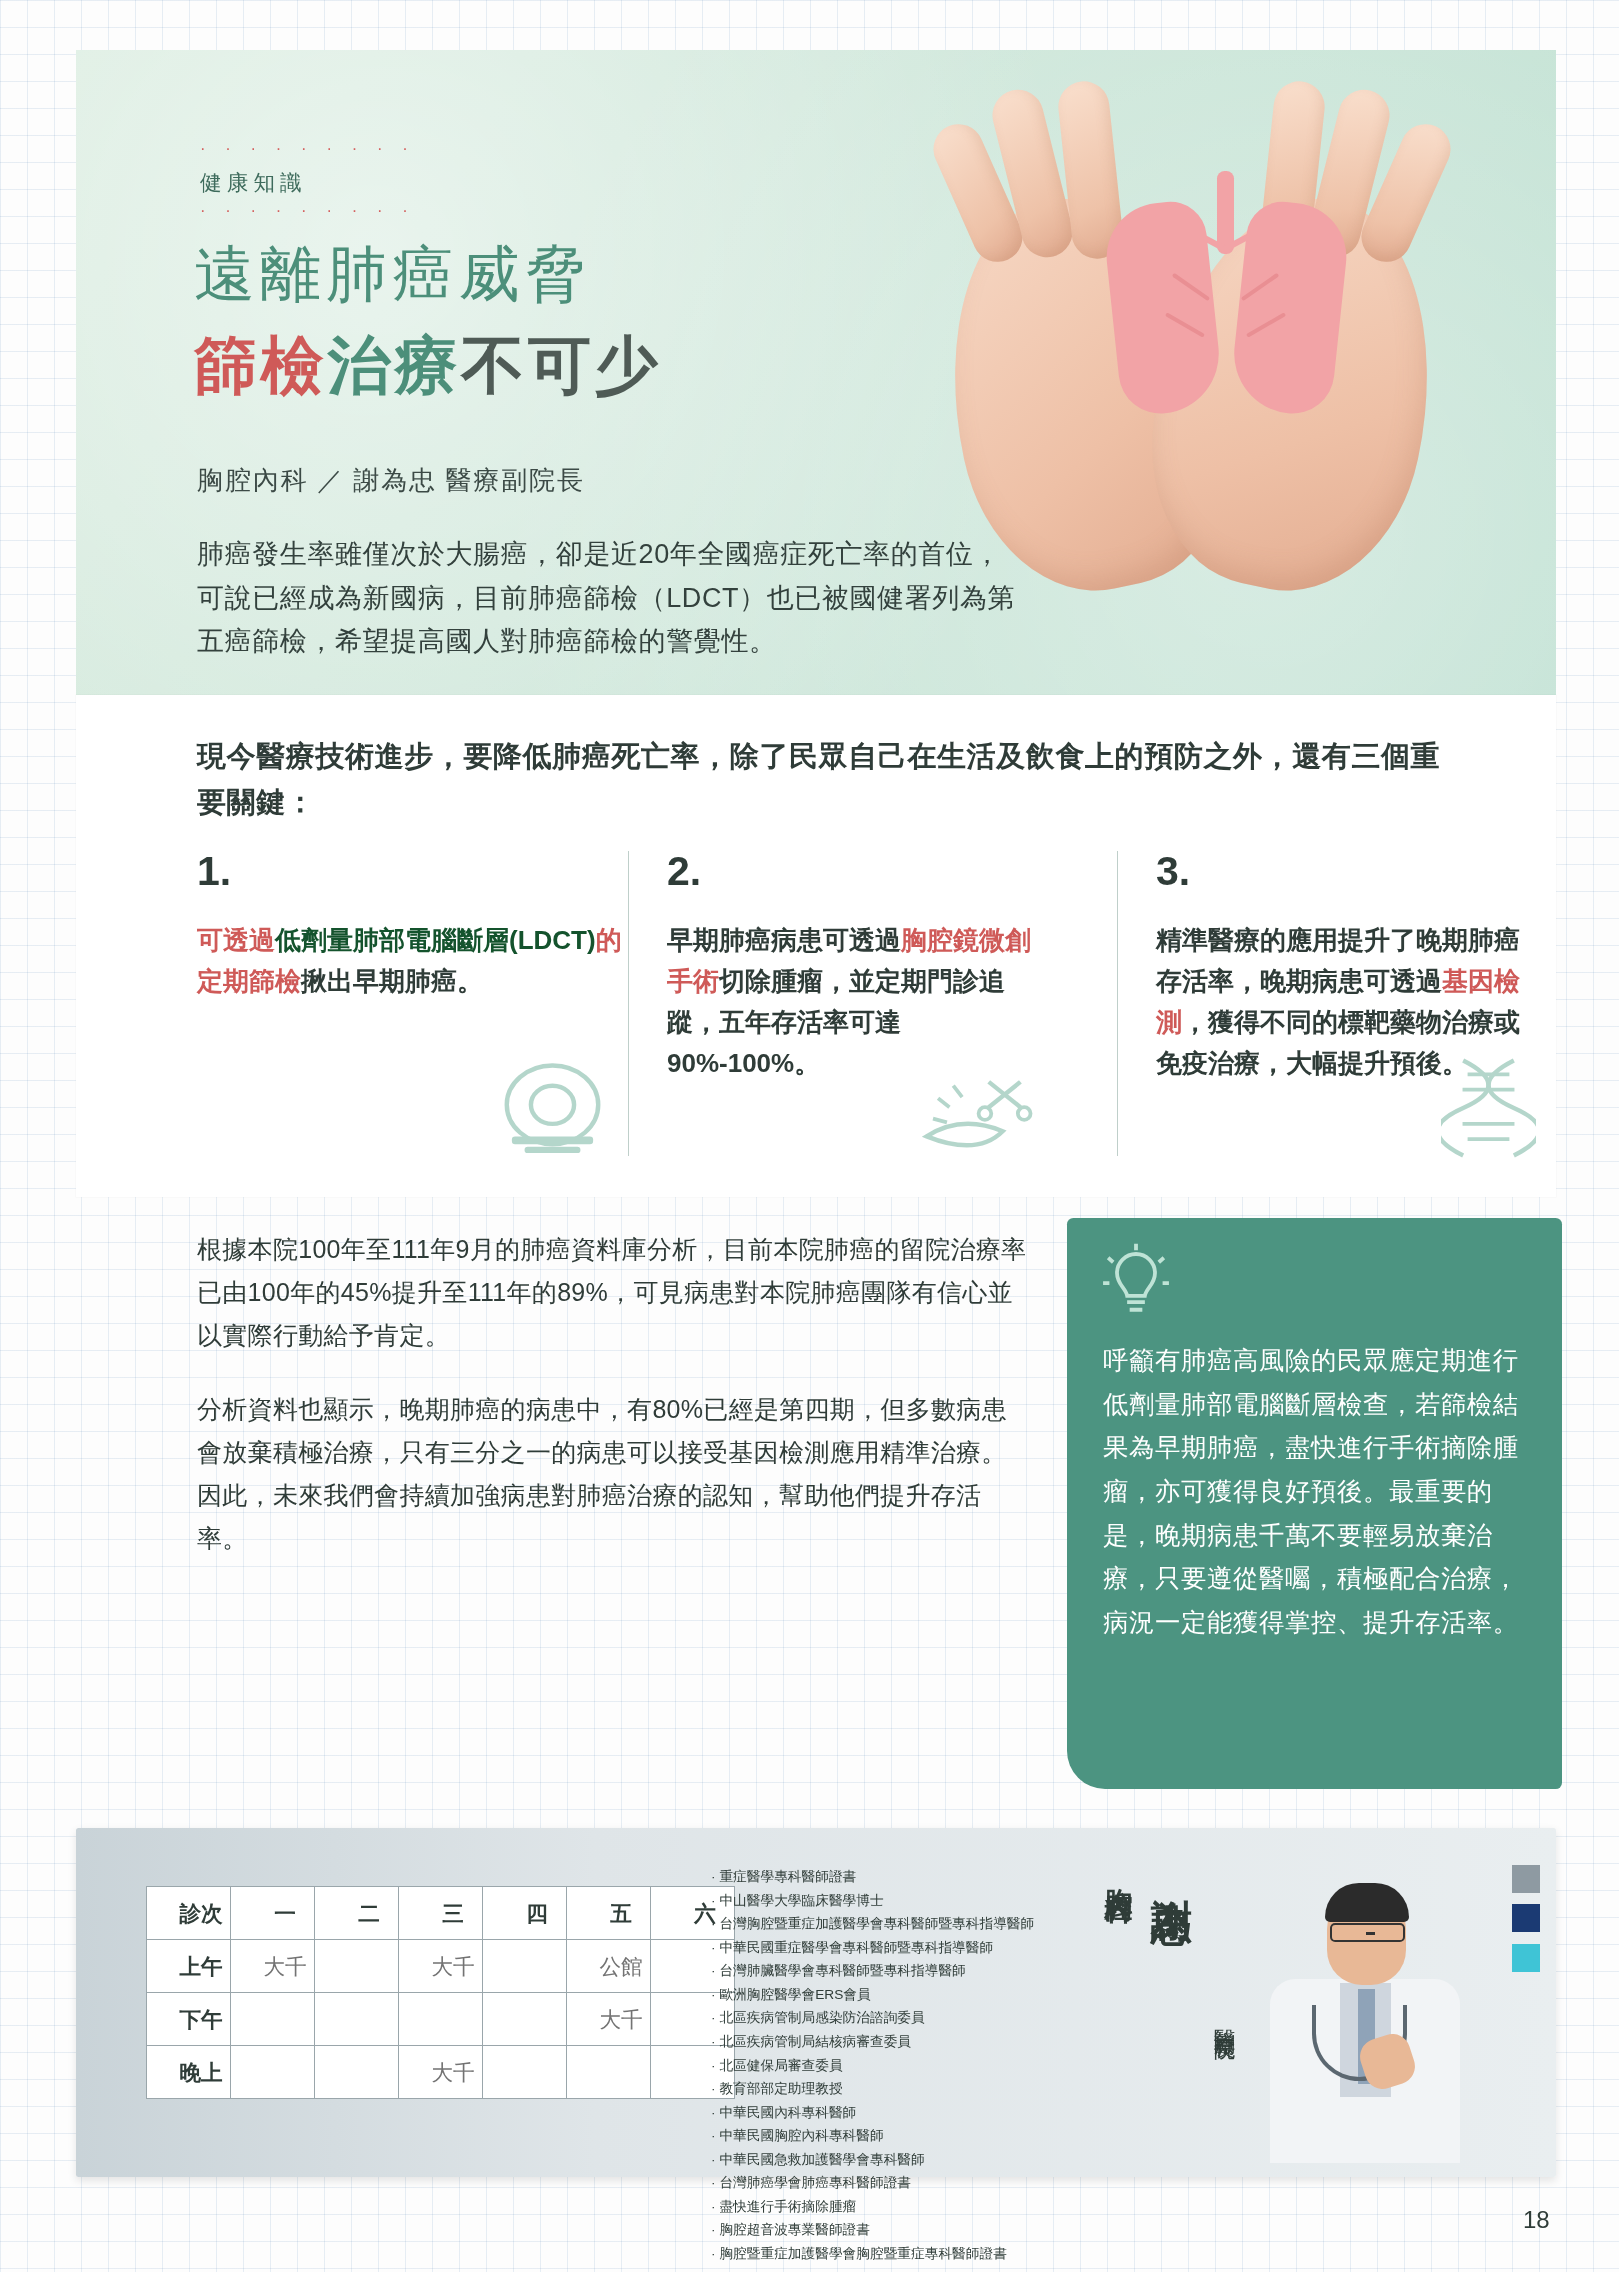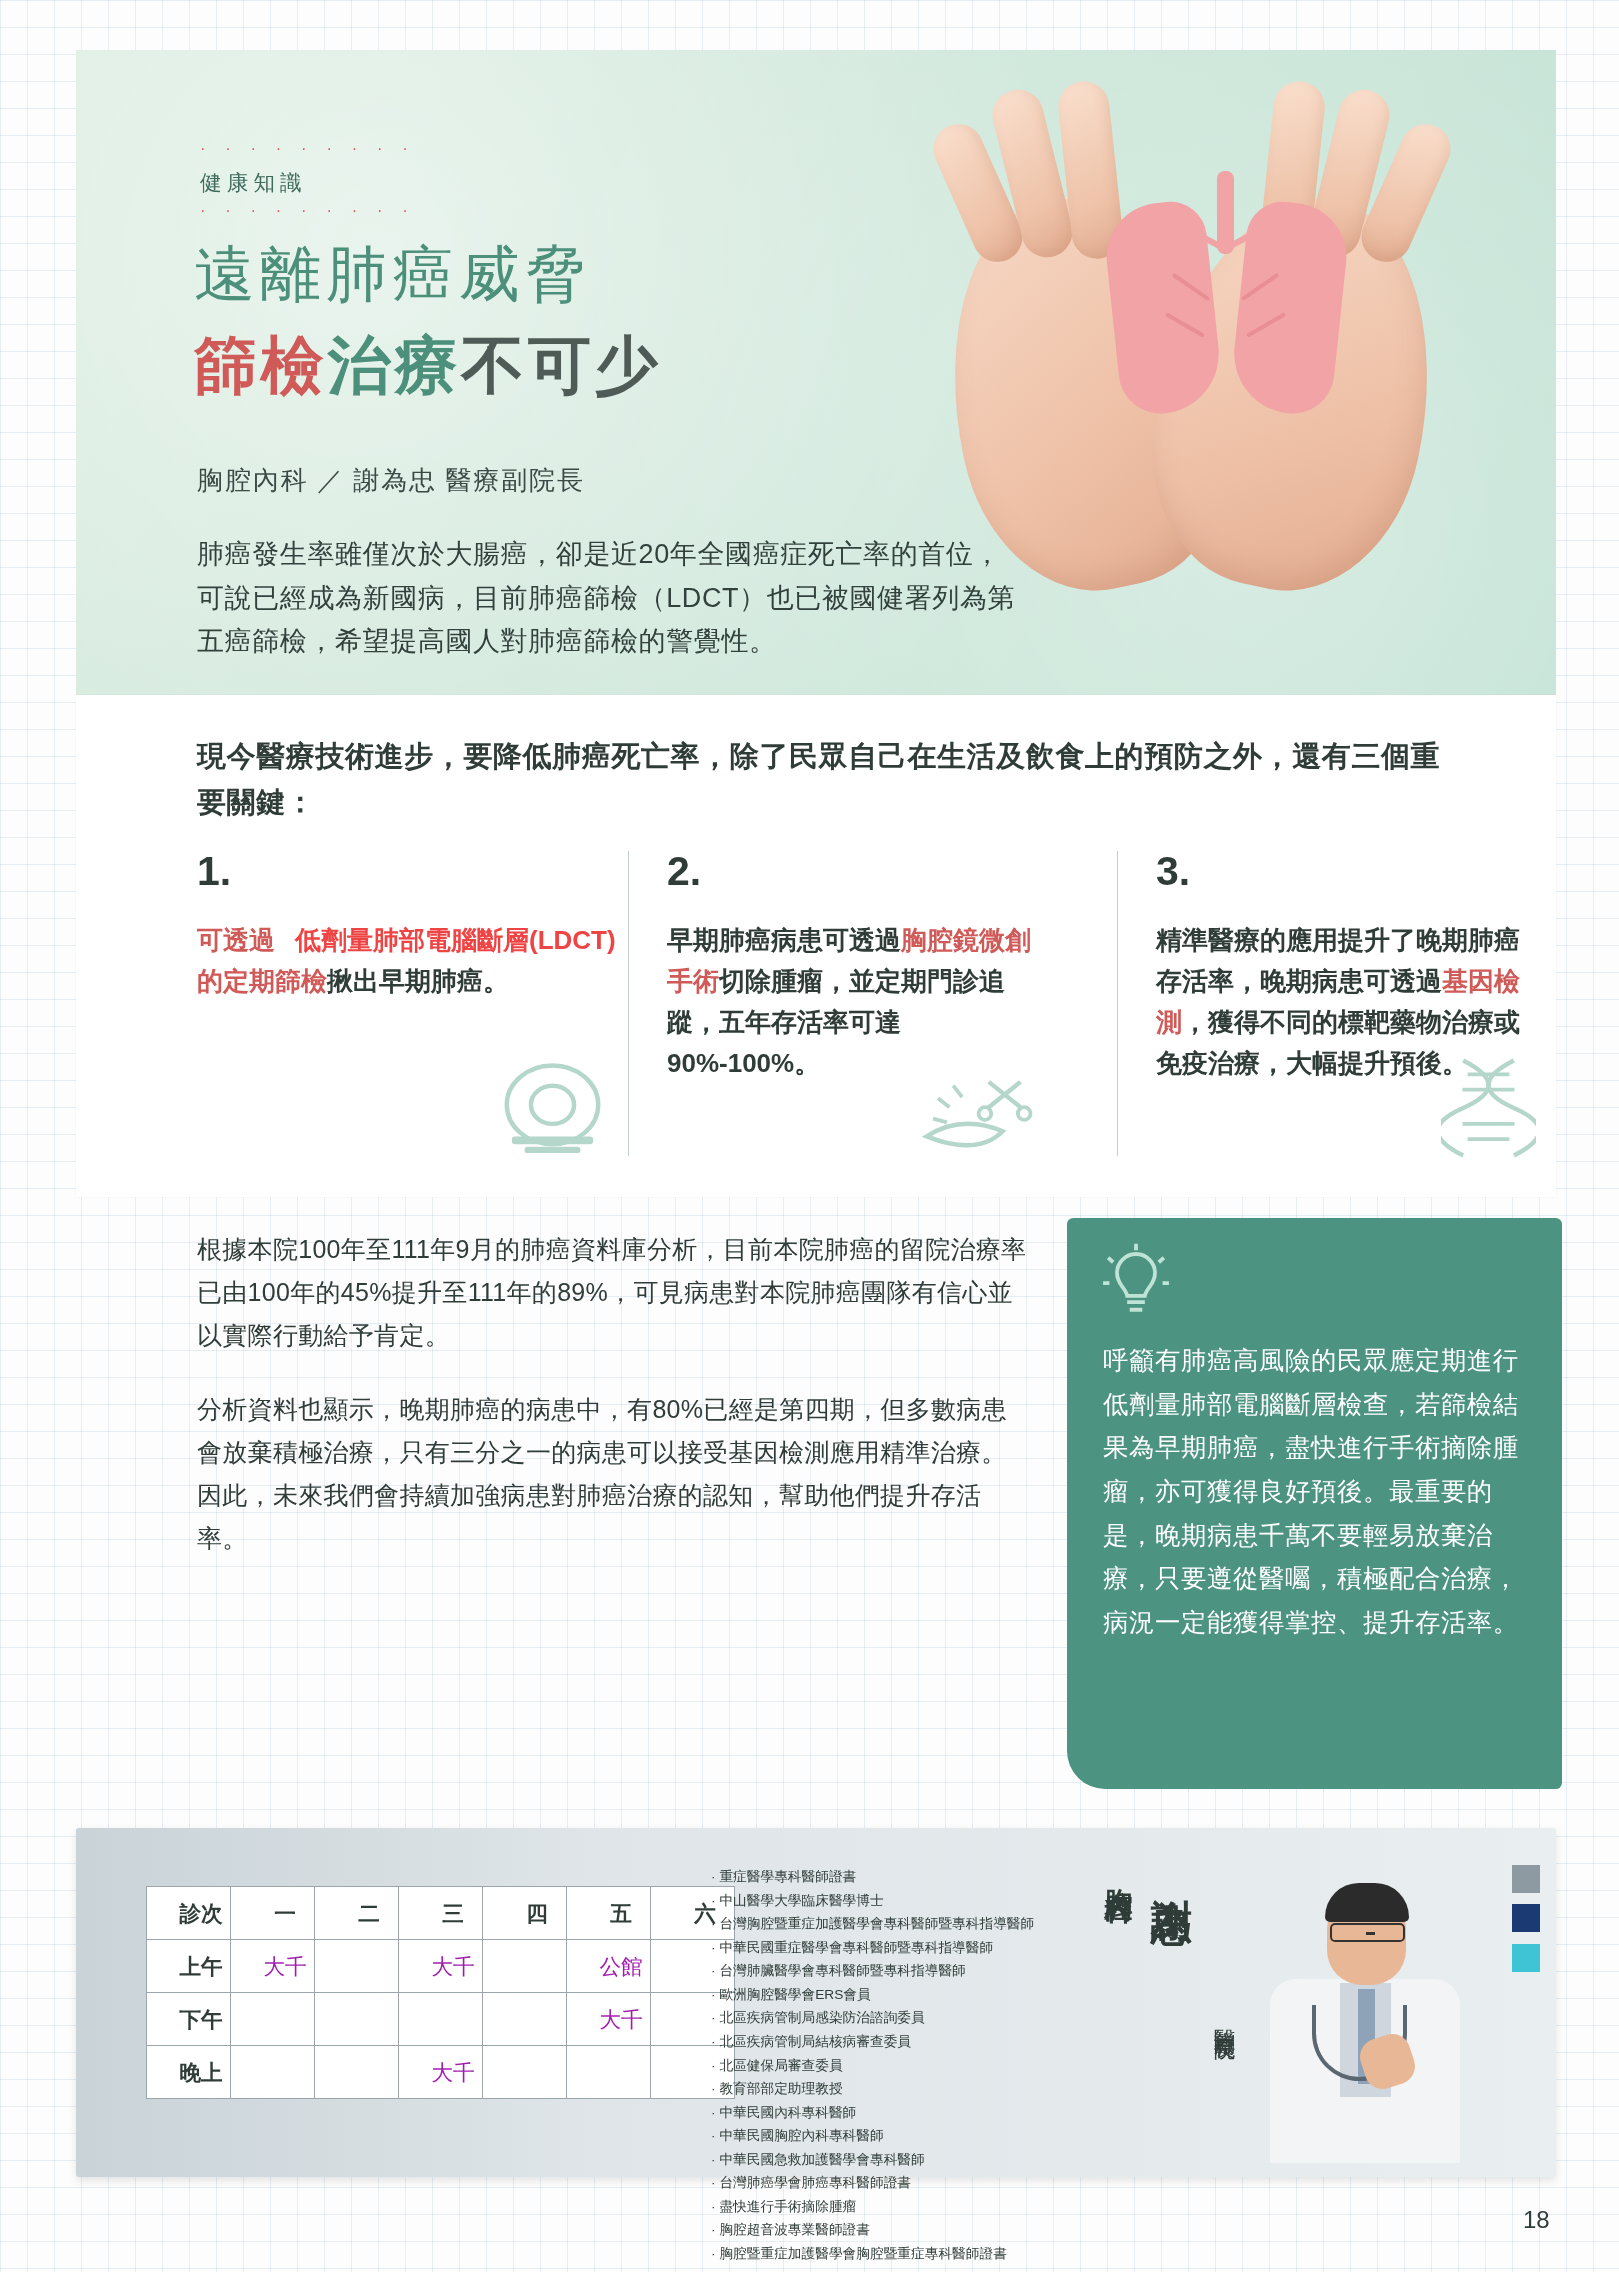--- a/index.html
+++ b/index.html
@@ -125,21 +125,21 @@
   .kp1{ left:121px; }
   .kp2{ left:552px; border-left:1.3px solid #bfcfca; padding-left:38px; }
   .kp3{ left:1041px; border-left:1.3px solid #bfcfca; padding-left:38px; }
   .kp-num{
     font-size:41px; font-weight:700; color:#2f3c38; line-height:1; margin-bottom:28px;
   }
   .kp-text{
     font-size:26px; line-height:1.58; font-weight:700; letter-spacing:0px; color:#2f3c38;
   }
   .kp-text .rd{ color:#cf5a58; }
-  .kp-text .gn{ color:#ef4444;margin-left:20px; }
+  .kp-text .gn{ color:#14532d; }
   .kp-icon{ position:absolute; right:6.3px; bottom:-6.3px; opacity:.85; }
 
   
   .bodycol{
     position:absolute; left:121px; top:1178px; width:832px;
     font-size:25px; line-height:1.72; color:#2f3c38; letter-spacing:0.3px;
   }
   .bodycol p{ margin:0 0 30.5px 0; }
 
   
@@ -171,21 +171,21 @@
     border-collapse:collapse; font-size:21.6px; color:#2f3c38;
     background:#ffffff;
   }
   table.sched th, table.sched td{
     border:1.3px solid #9aa6ab; width:84px; height:53px; text-align:center;
     font-weight:400;
     padding-left:26px;
   }
   table.sched th{ background:#ffffff; font-weight:700; }
   table.sched td.rowhead{ font-weight:700; }
-  td.val{ color:#a21caf; }
+  td.val{ color:#737373; }
   .creds{
     position:absolute; left:635px; top:37px; width:394px;
     font-size:13.7px; line-height:1.72; color:#2f3c38;
   }
   .doc-name{
     position:absolute; right:356px; top:38px;
     writing-mode:vertical-rl; font-size:41px; font-weight:700; color:#2f3c38; letter-spacing:2.5px;
   }
   .doc-dept{
     position:absolute; right:419px; top:38px;

